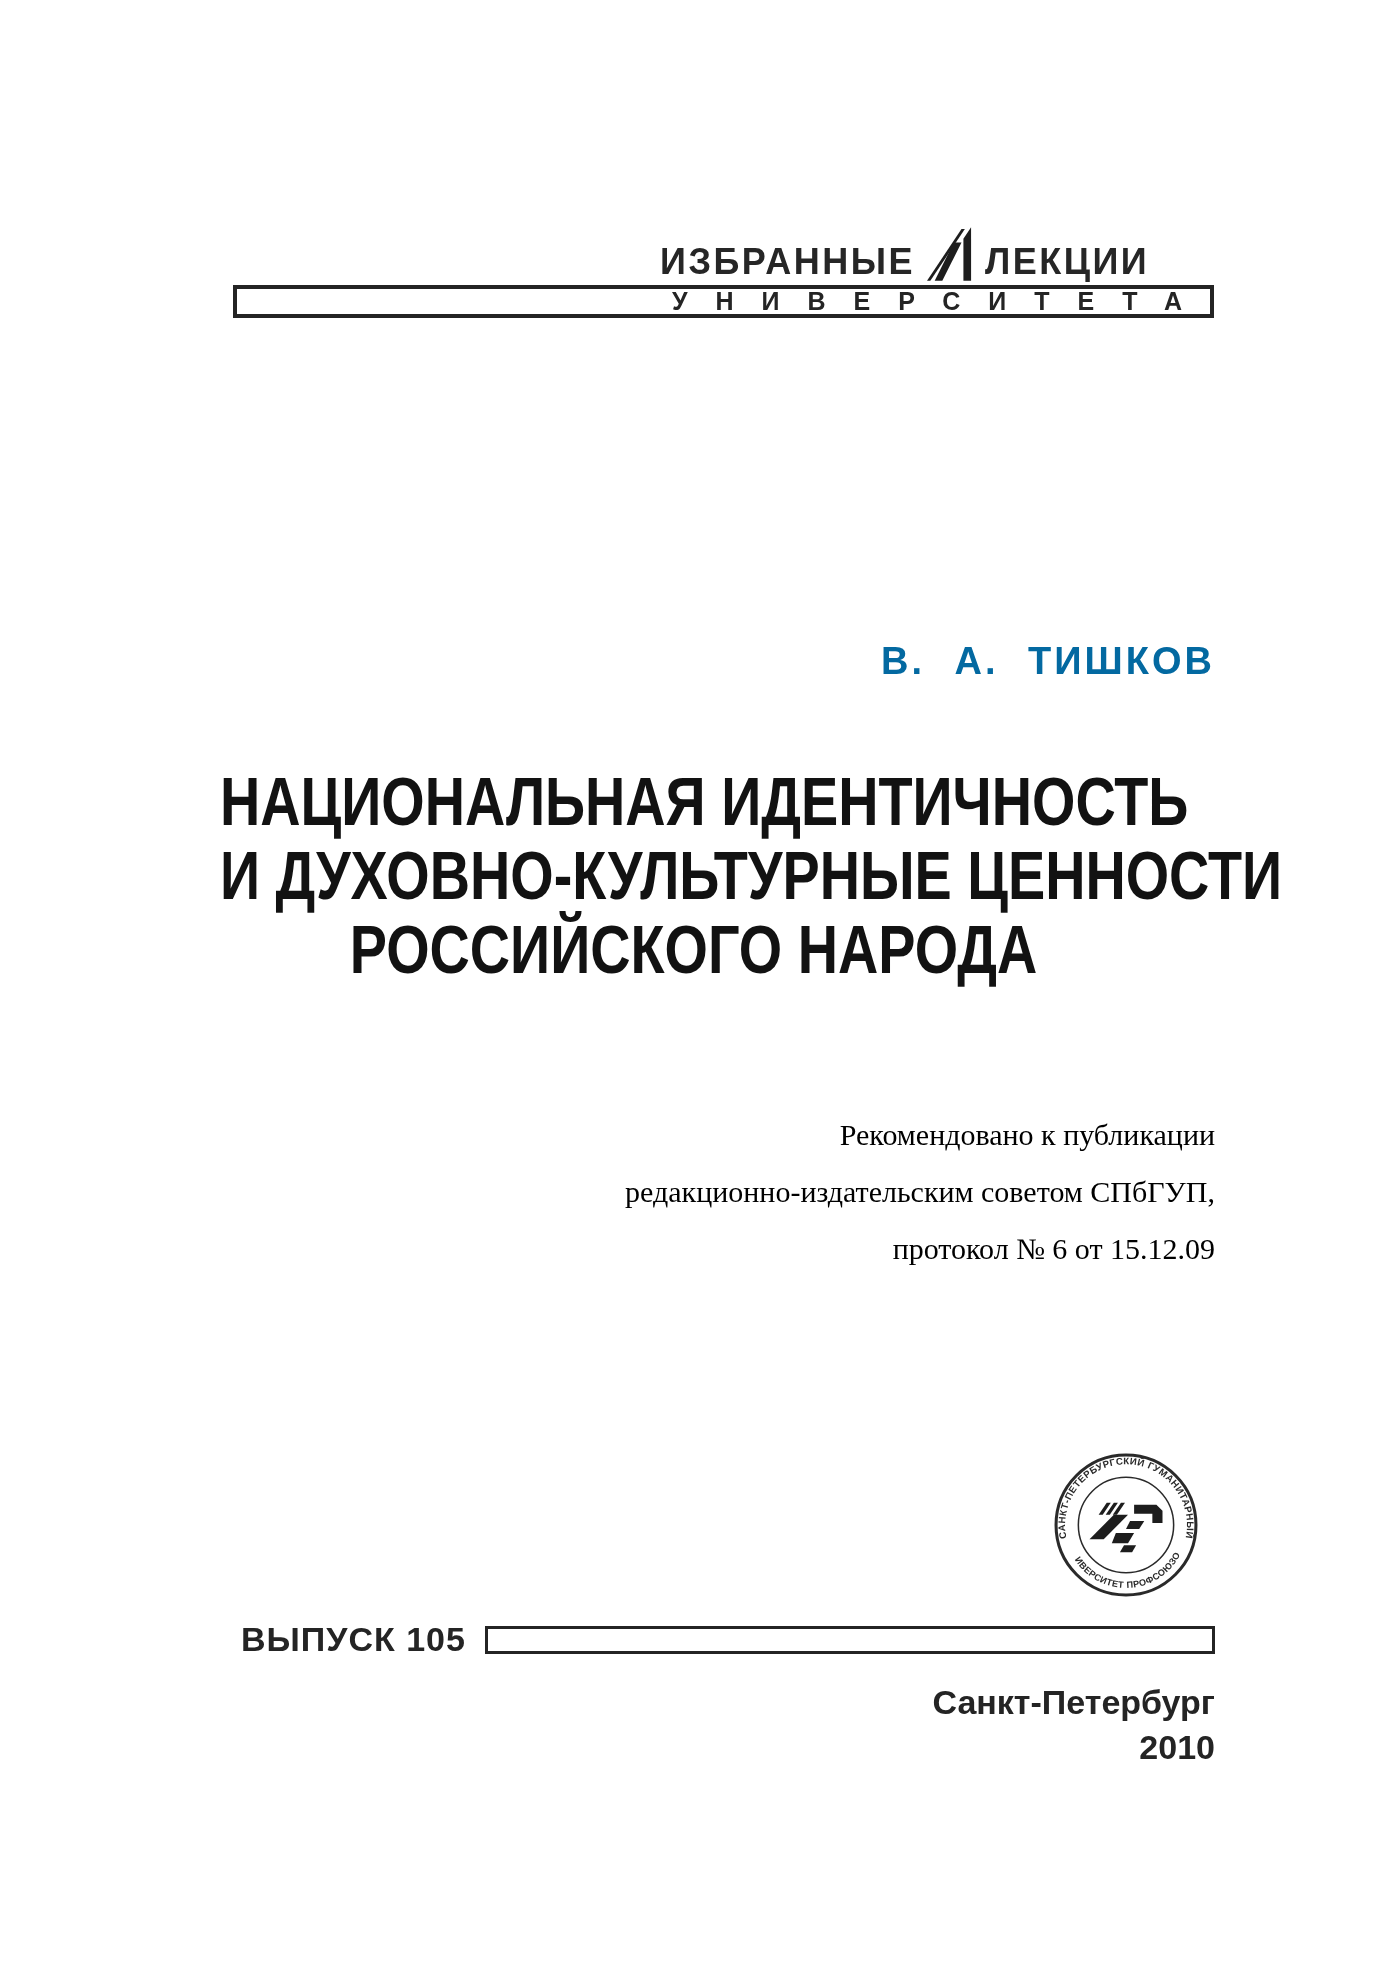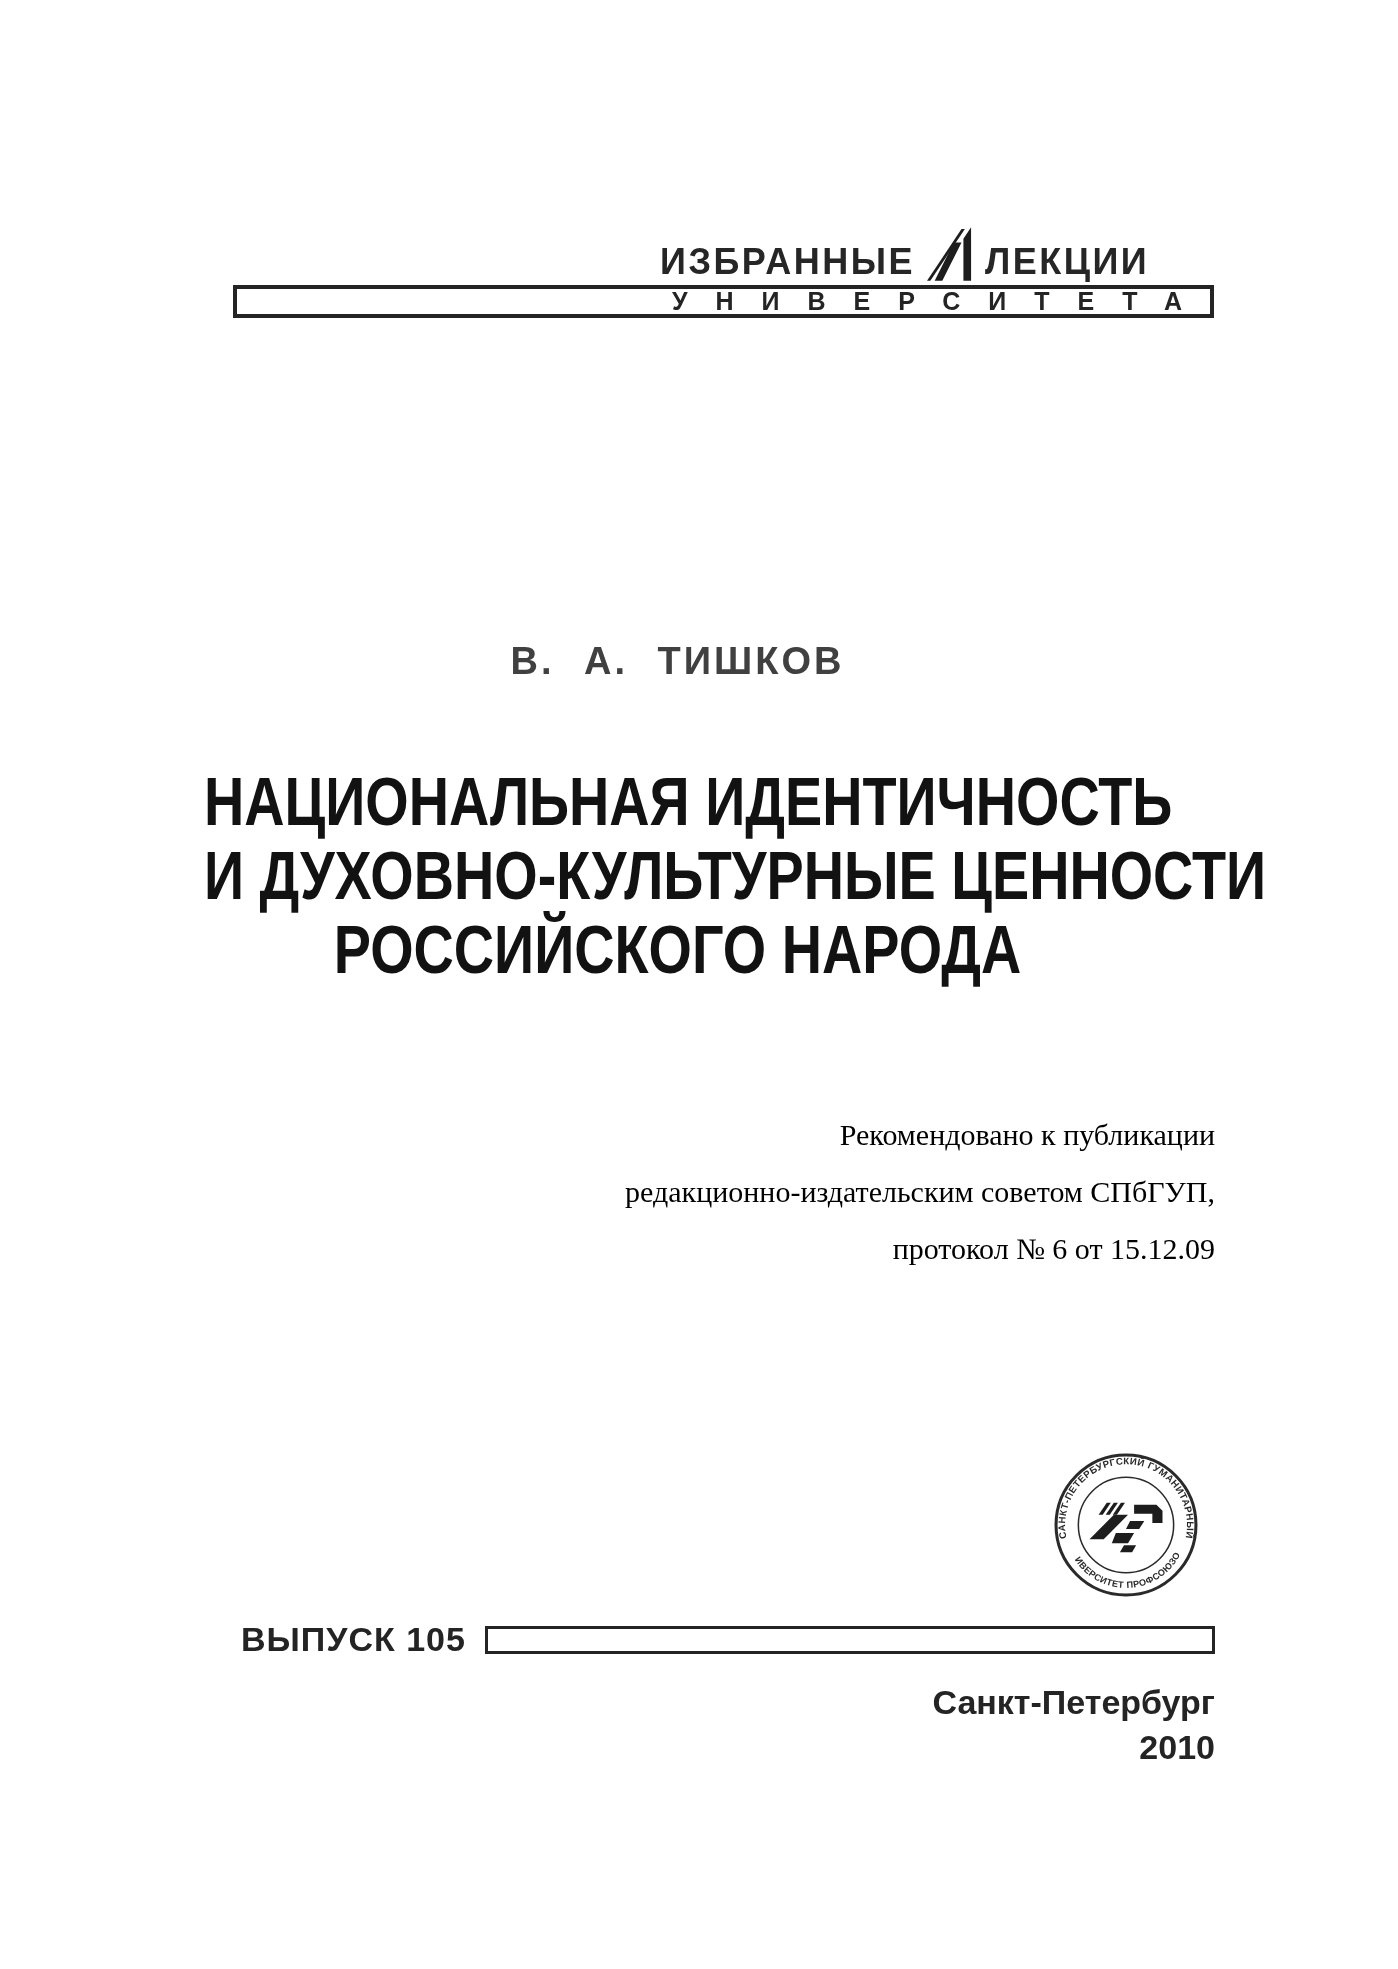--- a/index.html
+++ b/index.html
@@ -21,26 +21,26 @@
     position:absolute;left:233px;top:285px;width:981px;height:33px;
     border:4px solid #242424;box-sizing:border-box;background:#fff;
     display:flex;align-items:center;justify-content:flex-end;
   }
   .univ-text{
     font-size:25px;font-weight:700;letter-spacing:28px;line-height:1;
     color:#242424;white-space:nowrap;padding-right:0;margin-left:48px;
   }
   
   .author{
-    position:absolute;left:140px;top:640px;width:1075px;text-align:center;
+    position:absolute;left:140px;top:640px;width:1075px;text-align:right;
     font-size:38px;font-weight:700;letter-spacing:3px;word-spacing:16px;
-    line-height:42px;color:#404040;
+    line-height:42px;color:#0369a1;
   }
   
-  .book-title{position:absolute;left:100px;top:764px;width:1155px;text-align:center;color:#121212;}
+  .book-title{position:absolute;left:116px;top:764px;width:1155px;text-align:center;color:#121212;}
   .title-line{
     display:block;font-size:68px;font-weight:700;line-height:74px;
     transform:scaleX(0.82);transform-origin:50% 50%;white-space:nowrap;
   }
   
   .approval{
     position:absolute;left:140px;top:1106px;width:1075px;text-align:right;
     font-family:"Liberation Serif",serif;font-size:30px;line-height:57px;color:#000000;
   }
   .approval div{white-space:nowrap;}

